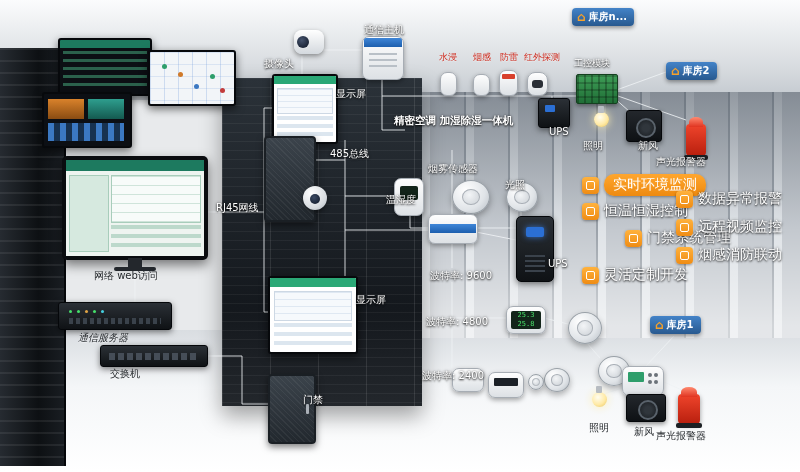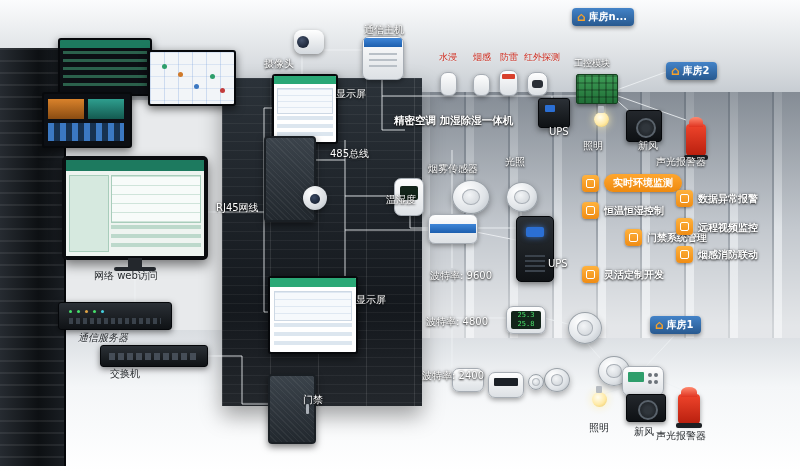--- a/index.html
+++ b/index.html
@@ -42,21 +42,21 @@
     background:linear-gradient(180deg,#4383c8,#28598f);border-radius:4px;
     padding:2px 7px 2px 5px;color:#fff;font-size:10px;font-weight:bold;
     box-shadow:0 2px 4px rgba(0,0,0,.4);}
   .wh-badge .house{color:#f6a javascript;}
   .house{color:#f6a12a;font-size:12px;line-height:1;}
   
   .feature{position:absolute;z-index:8;display:flex;align-items:center;gap:5px;}
   .ficon{width:17px;height:17px;border-radius:4px;flex:0 0 auto;position:relative;
     background:linear-gradient(180deg,#ffb23d,#ef8c14);box-shadow:0 1px 3px rgba(0,0,0,.4);}
   .ficon::after{content:"";position:absolute;inset:4px;border:1.5px solid #fff;border-radius:2px;}
-  .feature .txt{font-size:10px;font-weight:bold;color:#fff;
+  .feature .txt{font-size:14px;font-weight:normal;color:#fff;
     text-shadow:0 1px 2px rgba(0,0,0,.8),0 0 3px rgba(0,0,0,.5);}
   .feature--filled .txt{background:linear-gradient(180deg,#ffa62e,#ee8a10);
     padding:2px 9px;border-radius:10px;box-shadow:0 1px 3px rgba(0,0,0,.35);text-shadow:none;}
   
   .dev{position:absolute;z-index:6;}
   .whitebox{background:linear-gradient(180deg,#fefefe,#dde1e5);border:1px solid #a7adb4;
     border-radius:7px;box-shadow:0 2px 5px rgba(0,0,0,.35);}
   .blueband{position:absolute;left:1px;right:1px;top:1px;height:9px;border-radius:2px 2px 0 0;
     background:linear-gradient(180deg,#3f86d8,#1d5fae);}
   .darkbox{background:linear-gradient(180deg,#2b3036,#0f1215);border:1px solid #05070a;
@@ -323,21 +323,21 @@
   <div class="lbl lbl--bold" style="left:394px;top:114px;font-size:10.5px;">精密空调 加湿除湿一体机</div>
   <div class="lbl" style="left:549px;top:126px;">UPS</div>
   <div class="lbl" style="left:583px;top:140px;">照明</div>
   <div class="lbl" style="left:638px;top:140px;">新风</div>
   <div class="lbl" style="left:656px;top:156px;">声光报警器</div>
   <div class="lbl" style="left:336px;top:88px;">显示屏</div>
   <div class="lbl" style="left:330px;top:148px;">485总线</div>
   <div class="lbl" style="left:216px;top:202px;">RJ45网线</div>
   <div class="lbl" style="left:386px;top:166px;margin-top:28px;">温湿度</div>
   <div class="lbl" style="left:428px;top:163px;">烟雾传感器</div>
-  <div class="lbl" style="left:505px;top:156px;">光照</div>
+  <div class="lbl" style="left:505px;top:179px;">光照</div>
   <div class="lbl" style="left:430px;top:270px;">波特率: 9600</div>
   <div class="lbl" style="left:548px;top:258px;">UPS</div>
   <div class="lbl" style="left:426px;top:316px;">波特率: 4800</div>
   <div class="lbl" style="left:422px;top:370px;">波特率: 2400</div>
   <div class="lbl" style="left:356px;top:294px;">显示屏</div>
   <div class="lbl lbl--dark" style="left:94px;top:270px;">网络  web访问</div>
   <div class="lbl lbl--dark" style="left:78px;top:332px;font-style:italic;">通信服务器</div>
   <div class="lbl lbl--dark" style="left:110px;top:368px;">交换机</div>
   <div class="lbl" style="left:303px;top:394px;">门禁</div>
   <div class="lbl lbl--dark" style="left:589px;top:422px;">照明</div>

